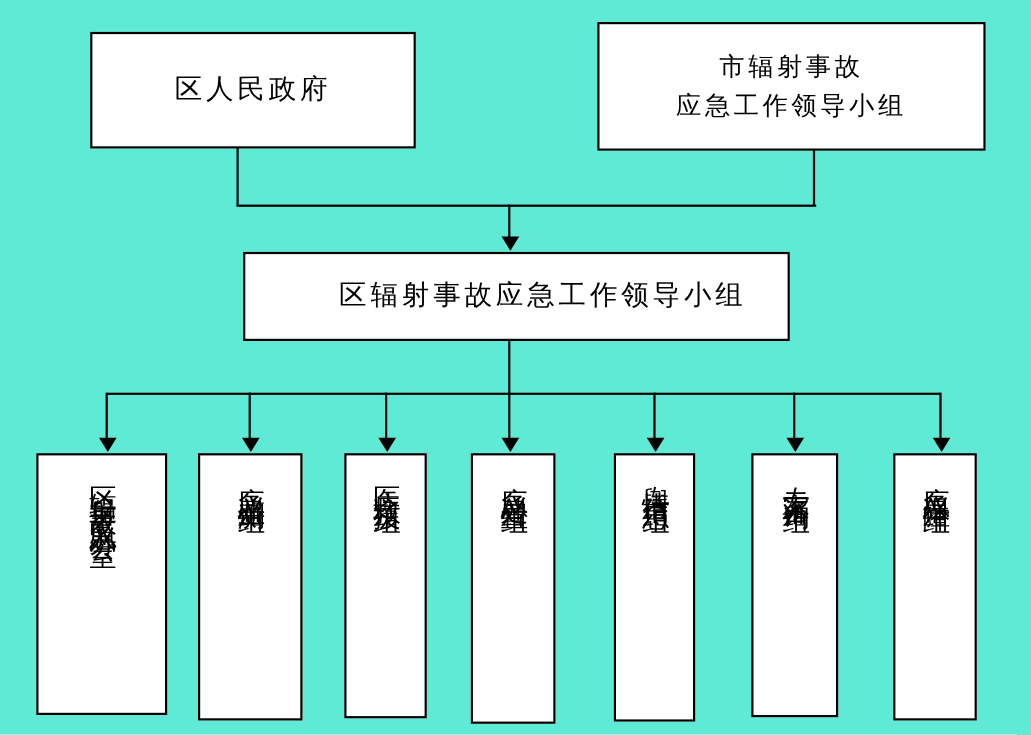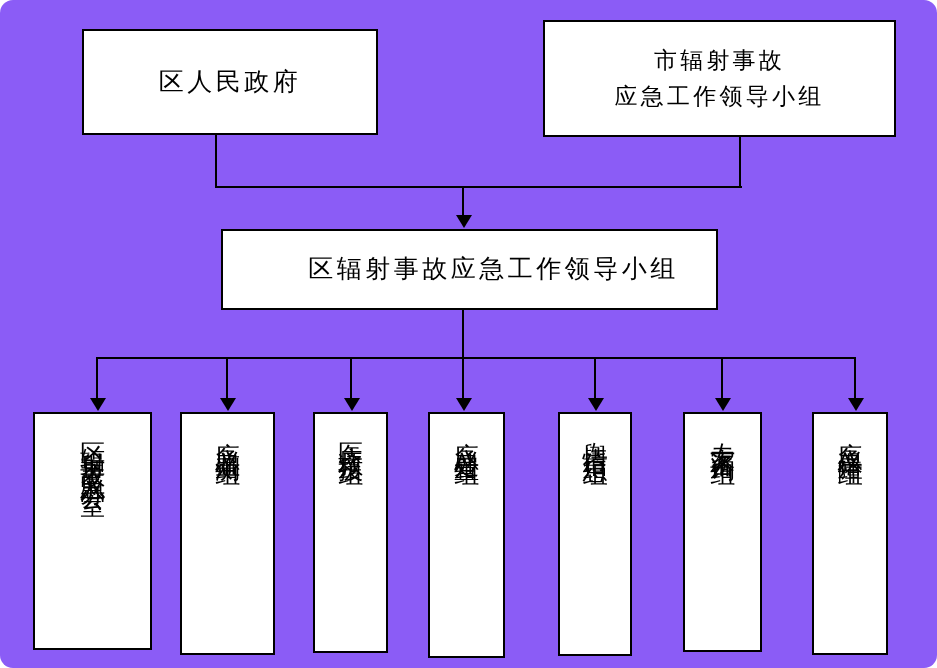--- a/index.html
+++ b/index.html
@@ -9,23 +9,22 @@
     background: #ffffff;
   }
   body {
     font-family: "Liberation Serif", "DejaVu Serif", serif;
     color: #000000;
   }
   #chart-root {
     position: relative;
     width: 937px;
     height: 668px;
-    background: #8b5cf6;
+    background: #5eead4;
     overflow: hidden;
-    border-radius: 13px;
   }
   
   .node-box {
     position: absolute;
     box-sizing: border-box;
     border: 2.5px solid #000000;
     background: #ffffff;
     display: flex;
     align-items: center;
     justify-content: center;

